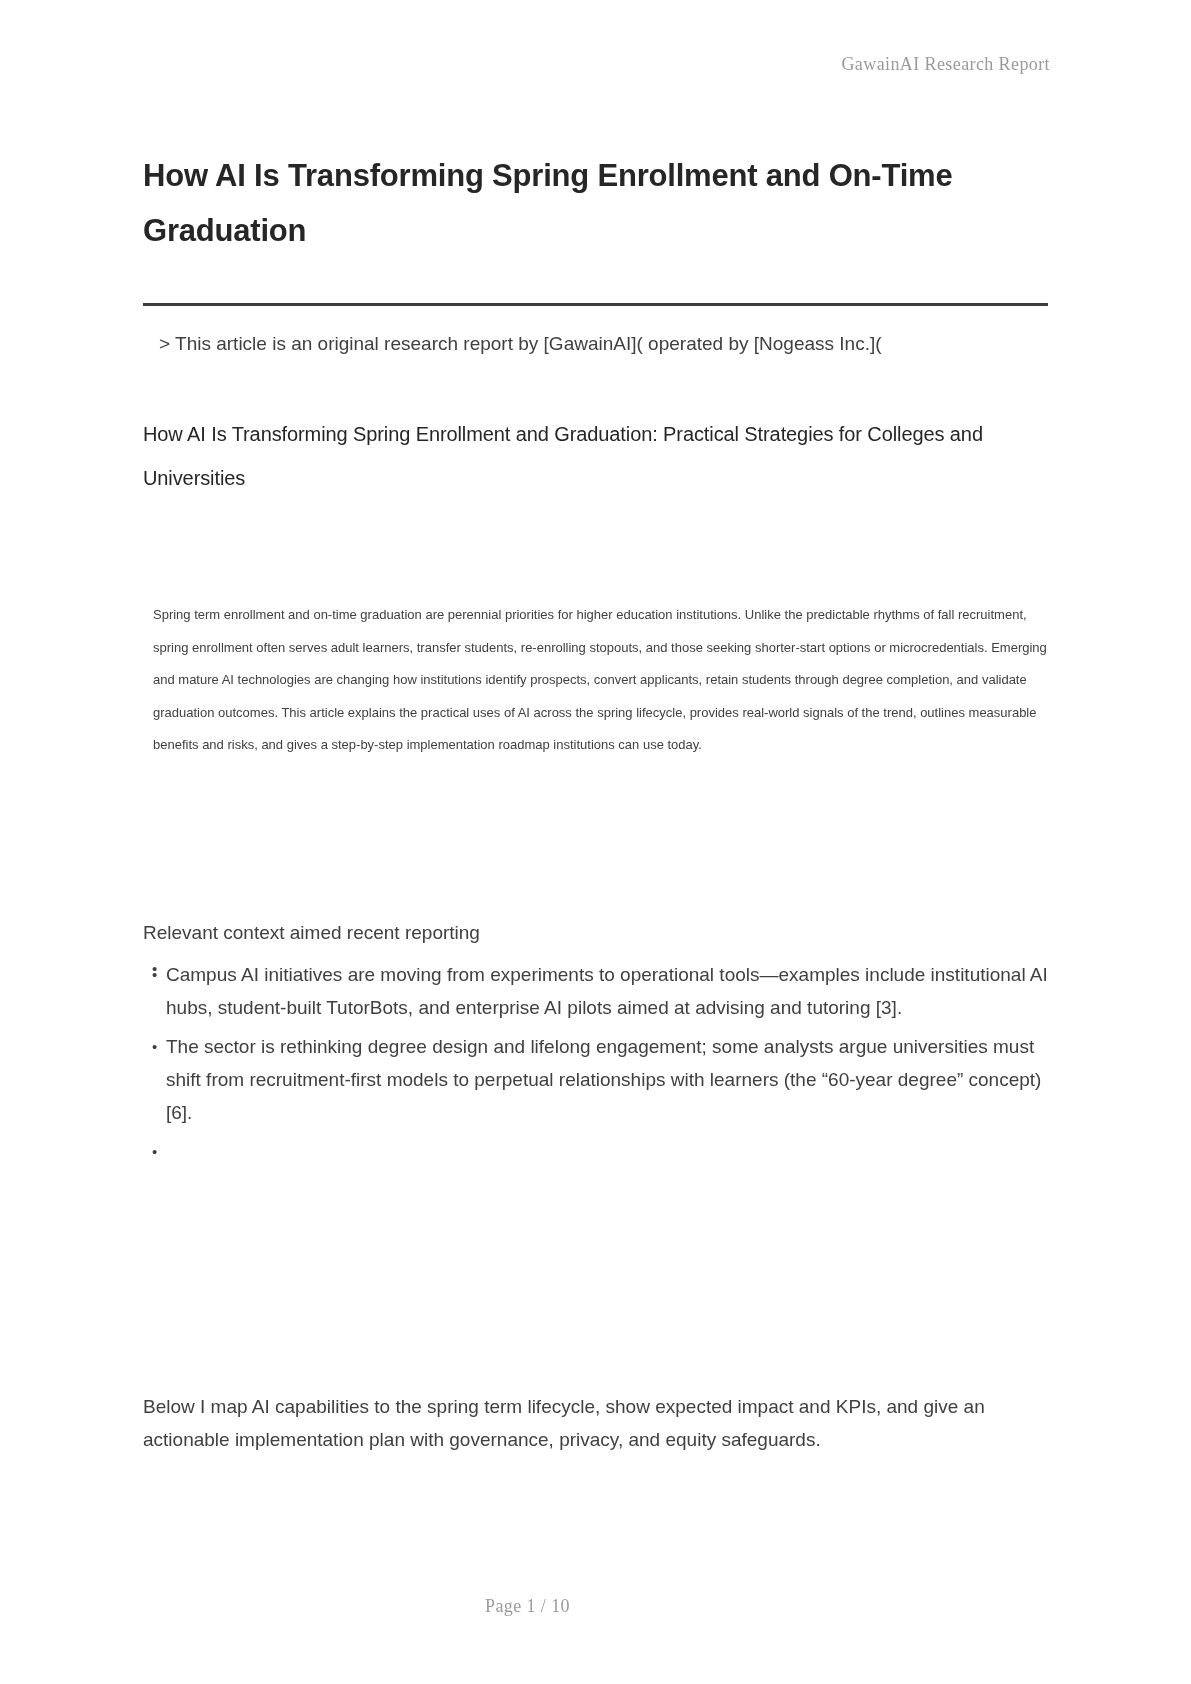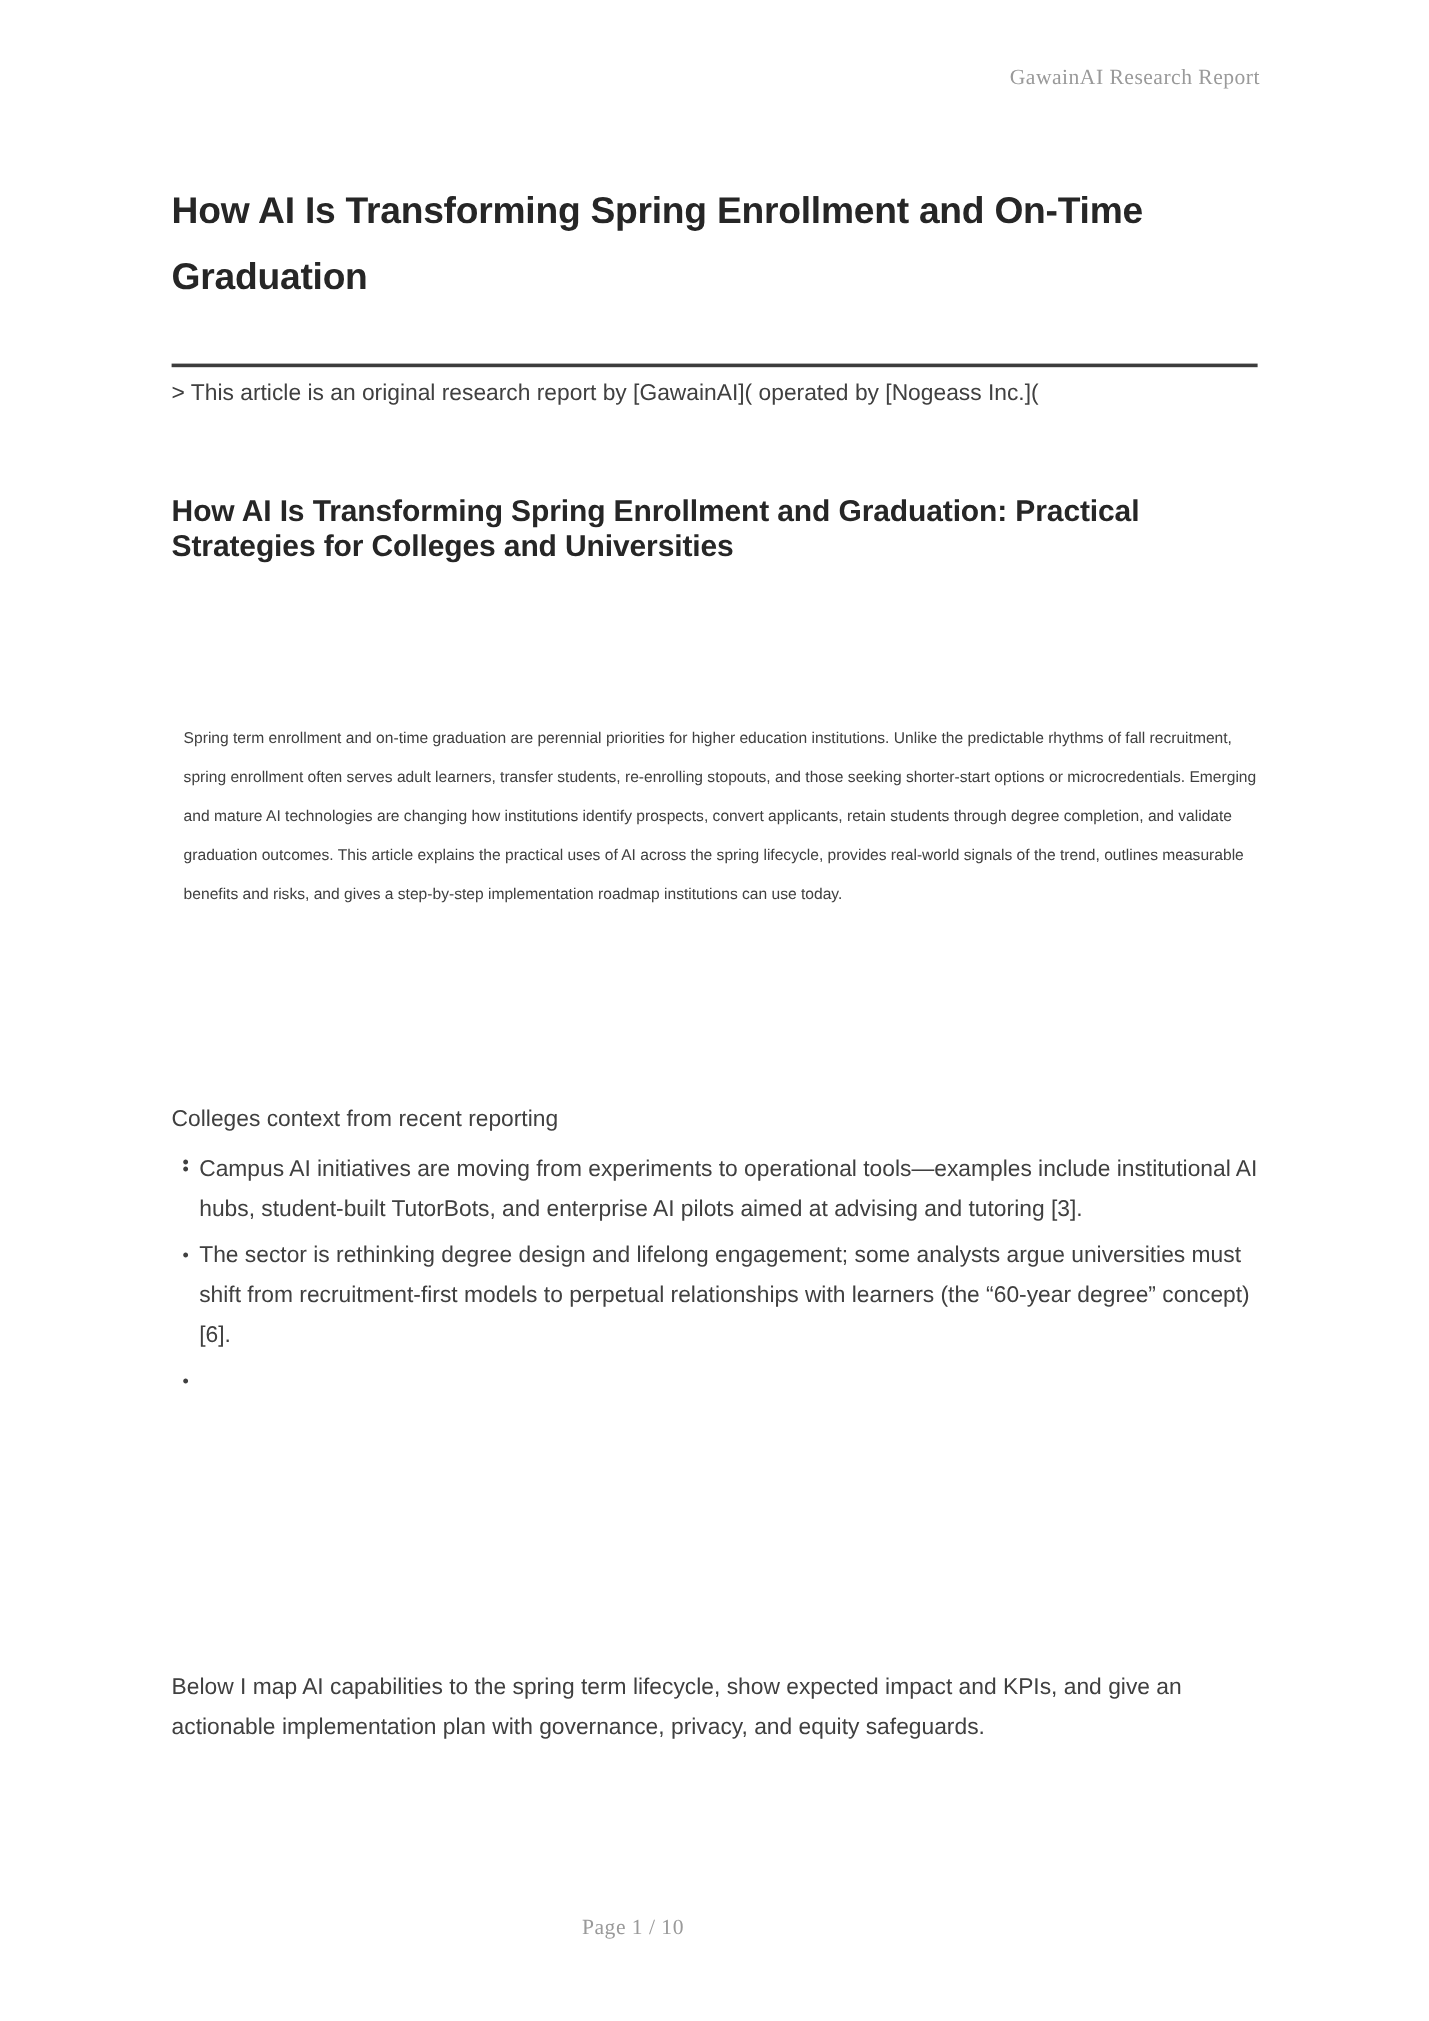--- a/index.html
+++ b/index.html
@@ -34,30 +34,30 @@
 
   .title-rule {
     position: absolute; top: 303px; left: 0;
     width: 905px; height: 0;
     border: none; border-top: 3px solid var(--c-rule, #3d3d3d);
     margin: 0;
   }
 
   .attribution {
     position: absolute; top: 312px; left: 0;
-    width: 905px; margin: 0;
+    width: 905px; margin: 16px;
     font-size: 19px; line-height: 32px;
     color: var(--c-body, #404040);
   }
 
   .section-heading {
     position: absolute; top: 412px; left: 0;
     width: 862px; margin: 0;
-    font-size: 25px; font-weight: 700;
-    line-height: 29px;
+    font-size: 20px; font-weight: 400;
+    line-height: 44px;
     color: var(--c-title, #262626);
     letter-spacing: -0.1px;
   }
 
   .intro {
     position: absolute; top: 589px; left: 0;
     width: 905px; margin: 10px;
     font-size: 13px; line-height: 32.5px;
   }
 
@@ -107,21 +107,21 @@
     <h1 class="doc-title">How AI Is Transforming Spring Enrollment and On-Time Graduation</h1>
 
     <hr class="title-rule">
 
     <p class="attribution">&gt; This article is an original research report by [GawainAI]( operated by [Nogeass Inc.](</p>
 
     <h2 class="section-heading">How AI Is Transforming Spring Enrollment and Graduation: Practical Strategies for Colleges and Universities</h2>
 
     <p class="intro">Spring term enrollment and on-time graduation are perennial priorities for higher education institutions. Unlike the predictable rhythms of fall recruitment, spring enrollment often serves adult learners, transfer students, re-enrolling stopouts, and those seeking shorter-start options or microcredentials. Emerging and mature AI technologies are changing how institutions identify prospects, convert applicants, retain students through degree completion, and validate graduation outcomes. This article explains the practical uses of AI across the spring lifecycle, provides real-world signals of the trend, outlines measurable benefits and risks, and gives a step-by-step implementation roadmap institutions can use today.</p>
 
-    <p class="context-label">Colleges context from recent reporting</p>
+    <p class="context-label">Relevant context aimed recent reporting</p>
 
     <ul class="context-list">
       <li>
         <span class="bullet-glyph">•</span>
       </li>
       <li>
         <span class="bullet-glyph">•</span>
         <span>Campus AI initiatives are moving from experiments to operational tools—examples include institutional AI hubs, student-built TutorBots, and enterprise AI pilots aimed at advising and tutoring [3].</span>
       </li>
       <li>

